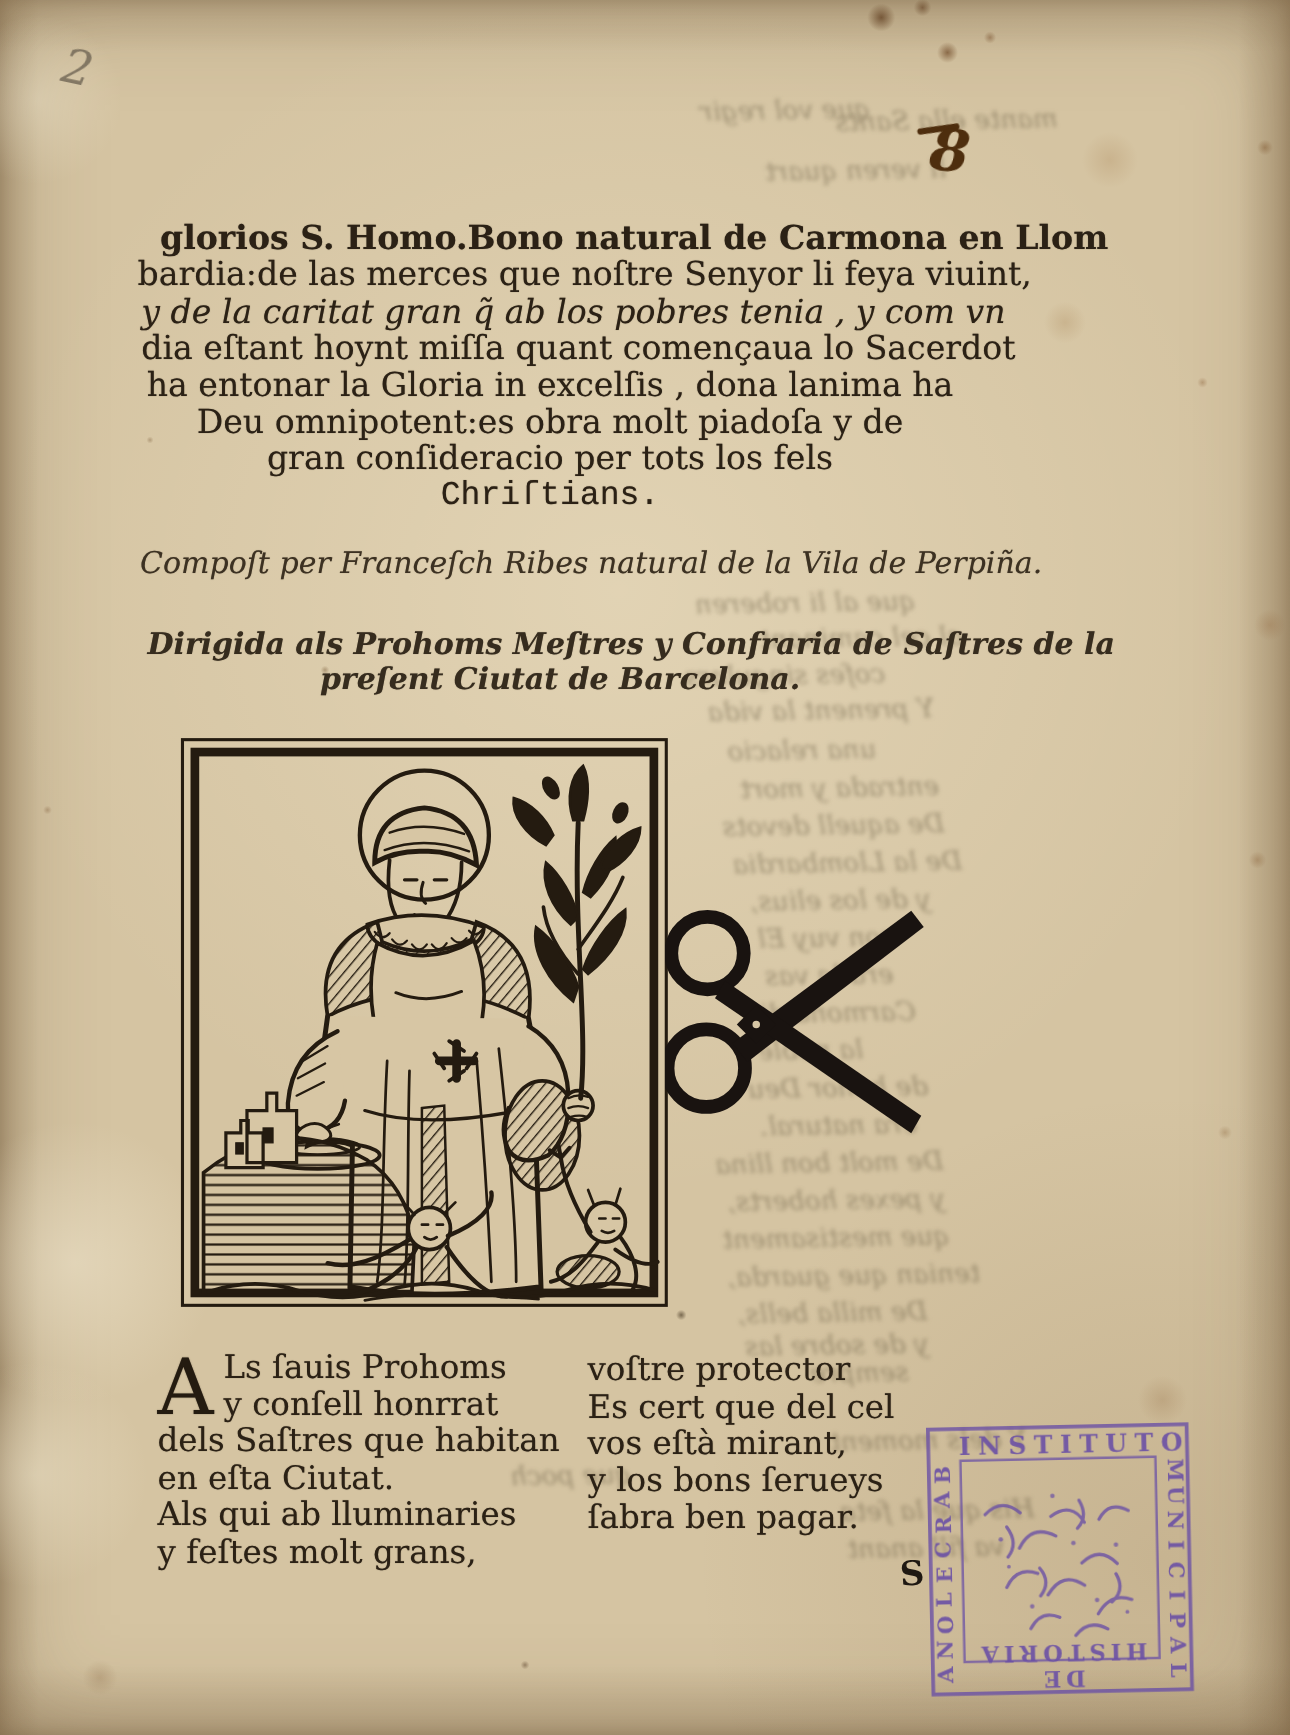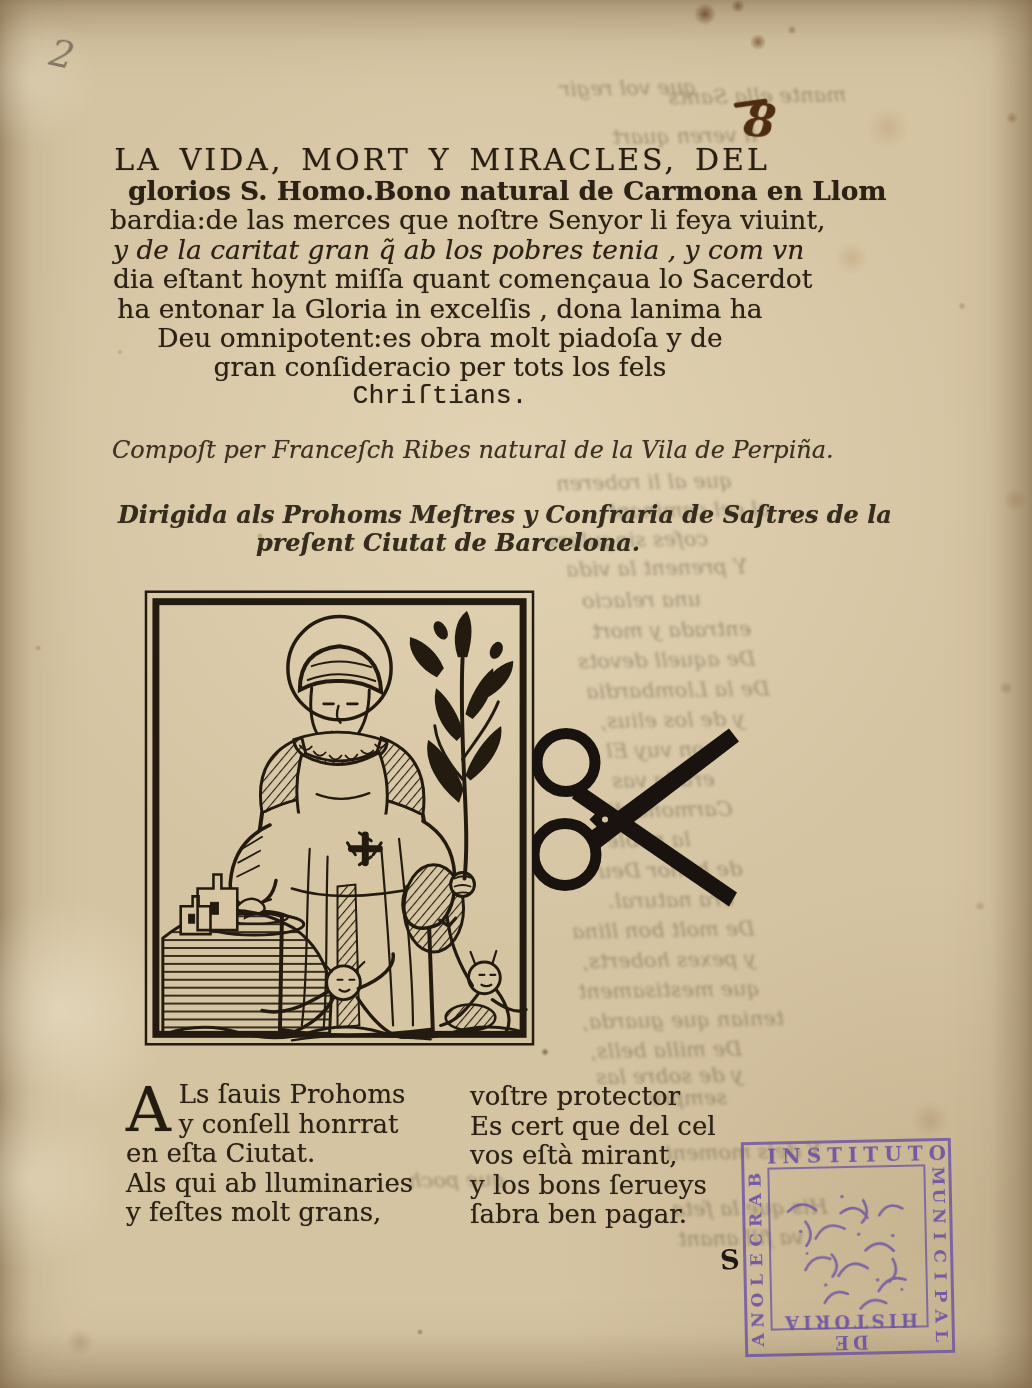--- a/index.html
+++ b/index.html
@@ -175,21 +175,20 @@
     </div>
 
   <div class="pencil-folio">2</div>
 
 
   <div class="hand-mark">
     <span class="dash"></span>
     <span class="eight">8</span>
   </div>
 
-  <div class="subtitle">LA VIDA, MORT Y MIRACLES, DEL</div>
 
   <div class="bodyblock">
     <div class="ln">glorios S. Homo.Bono natural de Carmona en Llom</div>
     <div class="ln">bardia:de las merces que noſtre Senyor li feya viuint,</div>
     <div class="ln">y de la caritat gran q̃ ab los pobres tenia , y com vn</div>
     <div class="ln">dia eſtant hoynt miſſa quant començaua lo Sacerdot</div>
     <div class="ln">ha entonar la Gloria in excelſis , dona lanima ha</div>
     <div class="ln">Deu omnipotent:es obra molt piadoſa y de</div>
     <div class="ln">gran conſideracio per tots los fels</div>
     <div class="ln">Chriſtians.</div>
@@ -296,20 +295,21 @@
         <rect x="62" y="88" width="22" height="22" transform="rotate(45 73 99)"></rect>
       </g>
       <circle cx="73" cy="99" r="3" fill="#d7c6a4"></circle>
     </svg>
   </div>
 
   <div class="verse-left">
     <span class="dropcap">A</span>
     <div class="ln">Ls ſauis Prohoms</div>
     <div class="ln">y conſell honrrat</div>
+    <div class="ln">dels Saſtres que habitan</div>
     <div class="ln">en eſta Ciutat.</div>
     <div class="ln">Als qui ab lluminaries</div>
     <div class="ln">y feſtes molt grans,</div>
   </div>
 
   <div class="verse-right">
     <div class="ln">voſtre protector</div>
     <div class="ln">Es cert que del cel</div>
     <div class="ln">vos eſtà mirant,</div>
     <div class="ln">y los bons ſerueys</div>

